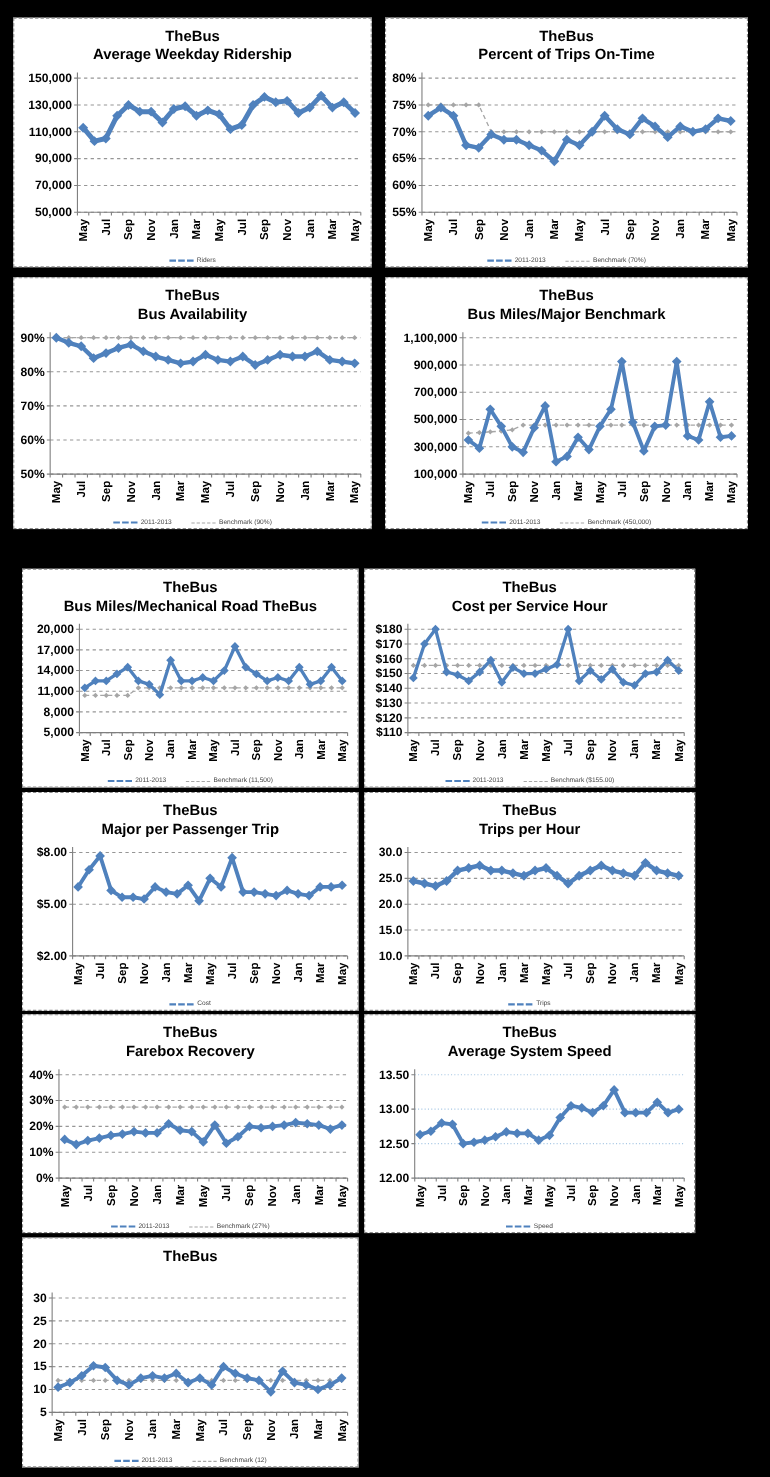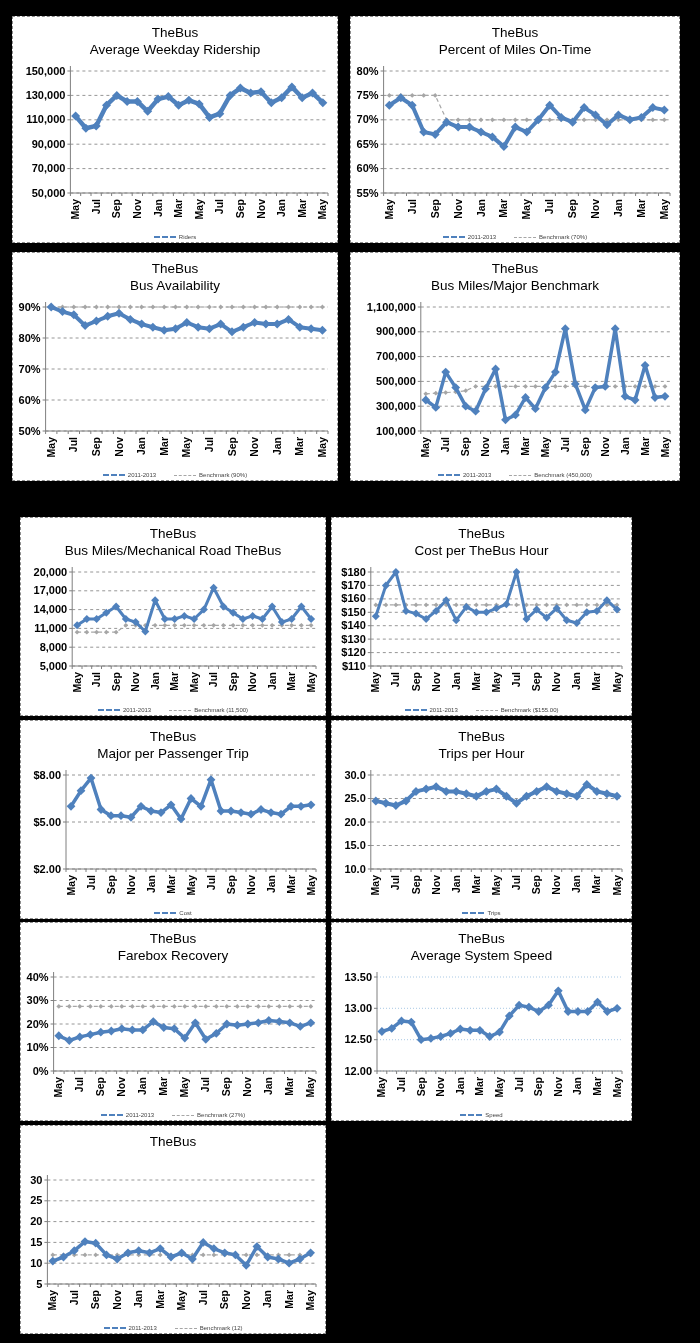--- a/index.html
+++ b/index.html
@@ -1,18 +1,18 @@
 <!DOCTYPE html>
 <html><head>
 <meta charset="utf-8">
 <style>
   html,body{margin:0;padding:0;}
   body{background:#000;width:700px;height:1343px;position:relative;font-family:"Liberation Sans",sans-serif;}
   .panel{position:absolute;background:#fff;border:1px dashed #8c8c8c;box-sizing:border-box;}
-  .ctitle{text-align:center;font-weight:normal;font-size:13.5px;line-height:17px;padding-top:7px;color:#000;}
+  .ctitle{text-align:center;font-weight:bold;font-size:13.5px;line-height:17px;padding-top:7px;color:#000;}
   .plot{position:absolute;left:2px;right:2px;top:44px;bottom:15px;overflow:hidden;}
   .legend{position:absolute;bottom:2px;left:0;right:0;display:flex;justify-content:center;gap:18px;font-size:6px;color:#444;align-items:center;}
   .li{display:flex;align-items:center;}
   .sw{display:inline-block;width:22px;height:0;border-top:2px dashed #4f81bd;margin-right:3px;}
   .sw.b{border-top:1px dashed #a6a6a6;}
   .yl{font:bold 11px "Liberation Sans",sans-serif;fill:#000;}
   .xl{font:bold 10.5px "Liberation Sans",sans-serif;fill:#000;}
 </style>
 </head>
 <body>
@@ -113,21 +113,21 @@
     <span class="li">
         <span class="sw"></span>
         <span>Riders</span>
       </span>
   </div>
 </div>
 
 <div class="panel" style="left:350px;top:16px;width:330px;height:227px">
   <div class="ctitle">
     <div>TheBus</div>
-    <div>Percent of Miles On-Time</div>
+    <div>Percent of Trips On-Time</div>
   </div>
   <div class="plot"><svg width="324" height="166" xmlns="http://www.w3.org/2000/svg">
         <line x1="30.6" y1="10.0" x2="317" y2="10.0" stroke="#969696" stroke-width="1" stroke-dasharray="3,3"></line>
         <line x1="27.6" y1="10.0" x2="30.6" y2="10.0" stroke="#7f7f7f"></line>
         <text x="25.6" y="13.5" text-anchor="end" class="yl">80%</text>
         <line x1="30.6" y1="34.4" x2="317" y2="34.4" stroke="#969696" stroke-width="1" stroke-dasharray="3,3"></line>
         <line x1="27.6" y1="34.4" x2="30.6" y2="34.4" stroke="#7f7f7f"></line>
         <text x="25.6" y="37.9" text-anchor="end" class="yl">75%</text>
         <line x1="30.6" y1="58.8" x2="317" y2="58.8" stroke="#969696" stroke-width="1" stroke-dasharray="3,3"></line>
         <line x1="27.6" y1="58.8" x2="30.6" y2="58.8" stroke="#7f7f7f"></line>
@@ -630,21 +630,21 @@
     <span class="li">
         <span class="sw b"></span>
         <span>Benchmark (11,500)</span>
       </span>
   </div>
 </div>
 
 <div class="panel" style="left:331px;top:517px;width:301px;height:199px">
   <div class="ctitle">
     <div>TheBus</div>
-    <div>Cost per TheBus Hour</div>
+    <div>Cost per Service Hour</div>
   </div>
   <div class="plot"><svg width="295" height="138" xmlns="http://www.w3.org/2000/svg">
         <line x1="36.8" y1="10.0" x2="288" y2="10.0" stroke="#969696" stroke-width="1" stroke-dasharray="3,3"></line>
         <line x1="33.8" y1="10.0" x2="36.8" y2="10.0" stroke="#7f7f7f"></line>
         <text x="31.799999999999997" y="13.5" text-anchor="end" class="yl">$180</text>
         <line x1="36.8" y1="23.4" x2="288" y2="23.4" stroke="#969696" stroke-width="1" stroke-dasharray="3,3"></line>
         <line x1="33.8" y1="23.4" x2="36.8" y2="23.4" stroke="#7f7f7f"></line>
         <text x="31.799999999999997" y="26.9" text-anchor="end" class="yl">$170</text>
         <line x1="36.8" y1="36.9" x2="288" y2="36.9" stroke="#969696" stroke-width="1" stroke-dasharray="3,3"></line>
         <line x1="33.8" y1="36.9" x2="36.8" y2="36.9" stroke="#7f7f7f"></line>

